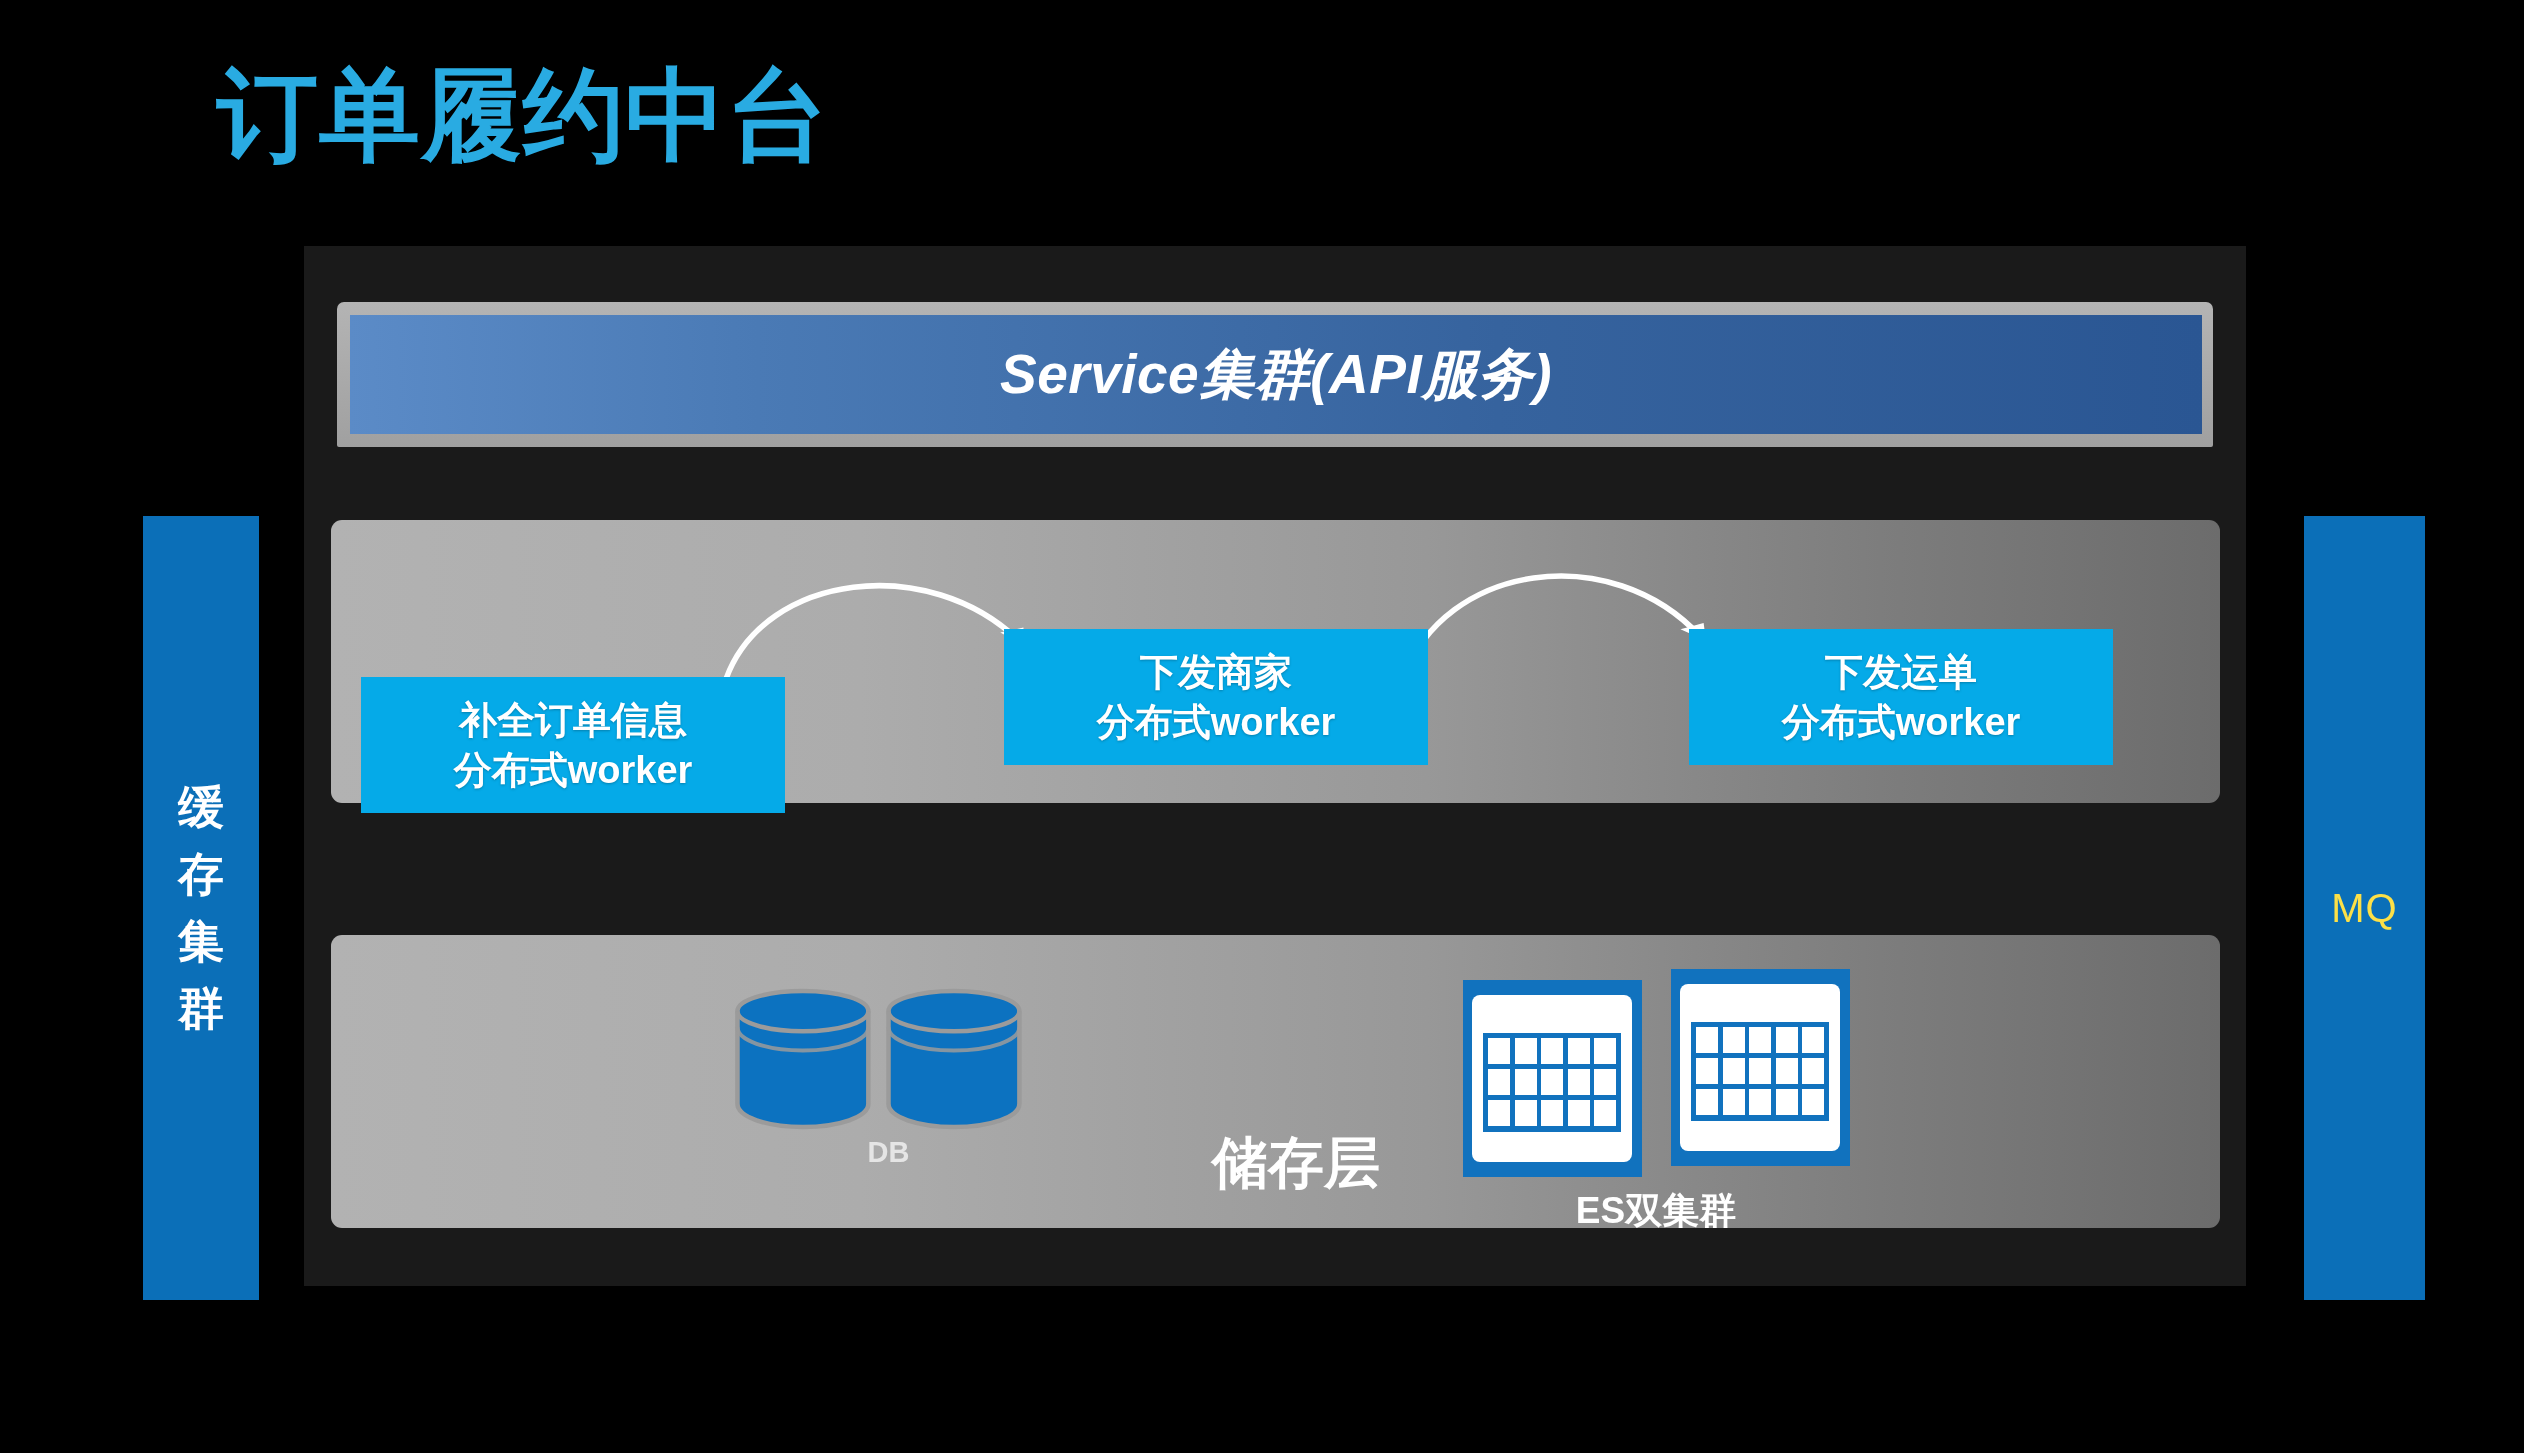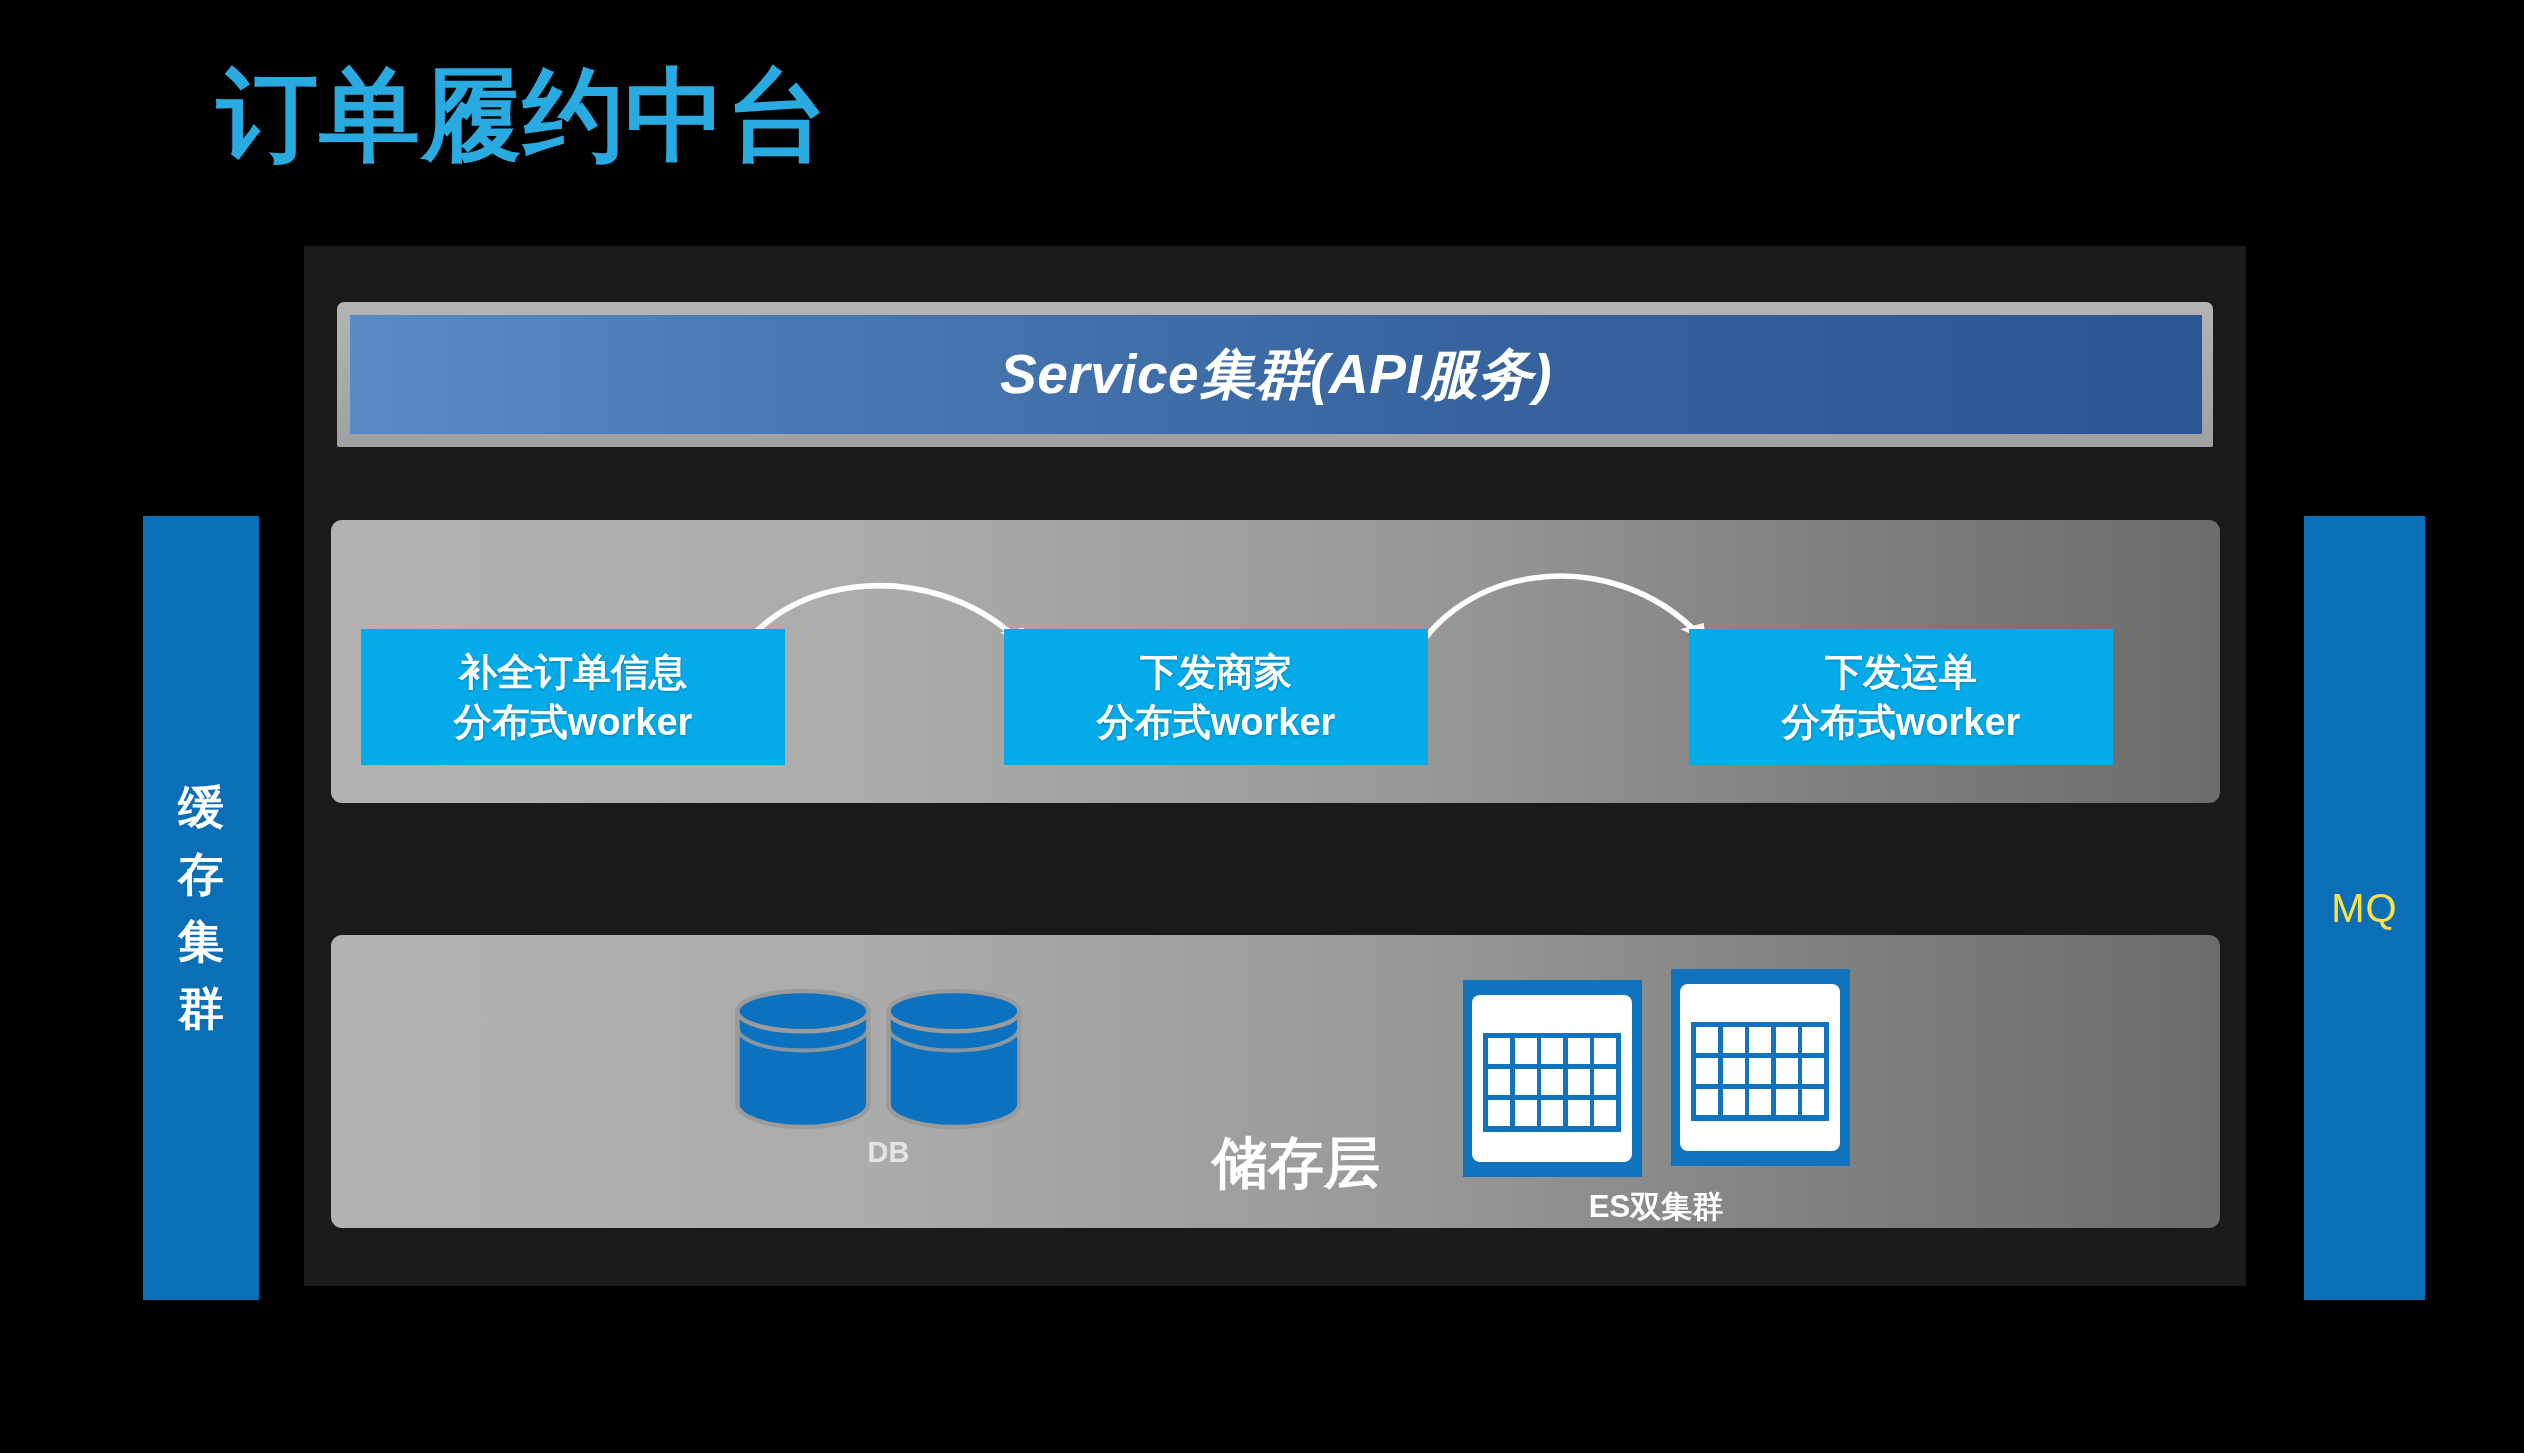--- a/index.html
+++ b/index.html
@@ -96,21 +96,21 @@
     top: 629px;
     width: 424px;
     height: 136px;
     background: #05AAE8;
     display: flex;
     flex-direction: column;
     align-items: center;
     justify-content: center;
     box-sizing: border-box;
   }
-  .worker-box.box-1 { left: 361px; }
+  .worker-box.box-1 { left: 361px; margin-top: 48px; }
   .worker-box.box-2 { left: 1004px; }
   .worker-box.box-3 { left: 1689px; justify-content: center; }
 
   .worker-line {
     color: #ffffff;
     font-size: 38px;
     font-weight: bold;
     line-height: 1.32;
     white-space: nowrap;
     text-shadow: 0 1px 2.5px rgba(0,0,0,0.25);
@@ -240,21 +240,21 @@
     gap: 4.5px;
   }
   .es-cell { background: #ffffff; }
   .es-label {
     position: absolute;
     left: 0;
     top: 206px;
     width: 100%;
     text-align: center;
     color: #ffffff;
-    font-size: 31px;
+    font-size: 37px;
     font-weight: bold;
     white-space: nowrap;
   }
 </style>
 </head>
 <body>
 
 <div class="page-title">订单履约中台</div>
 
 <div class="side-column cache-column">

